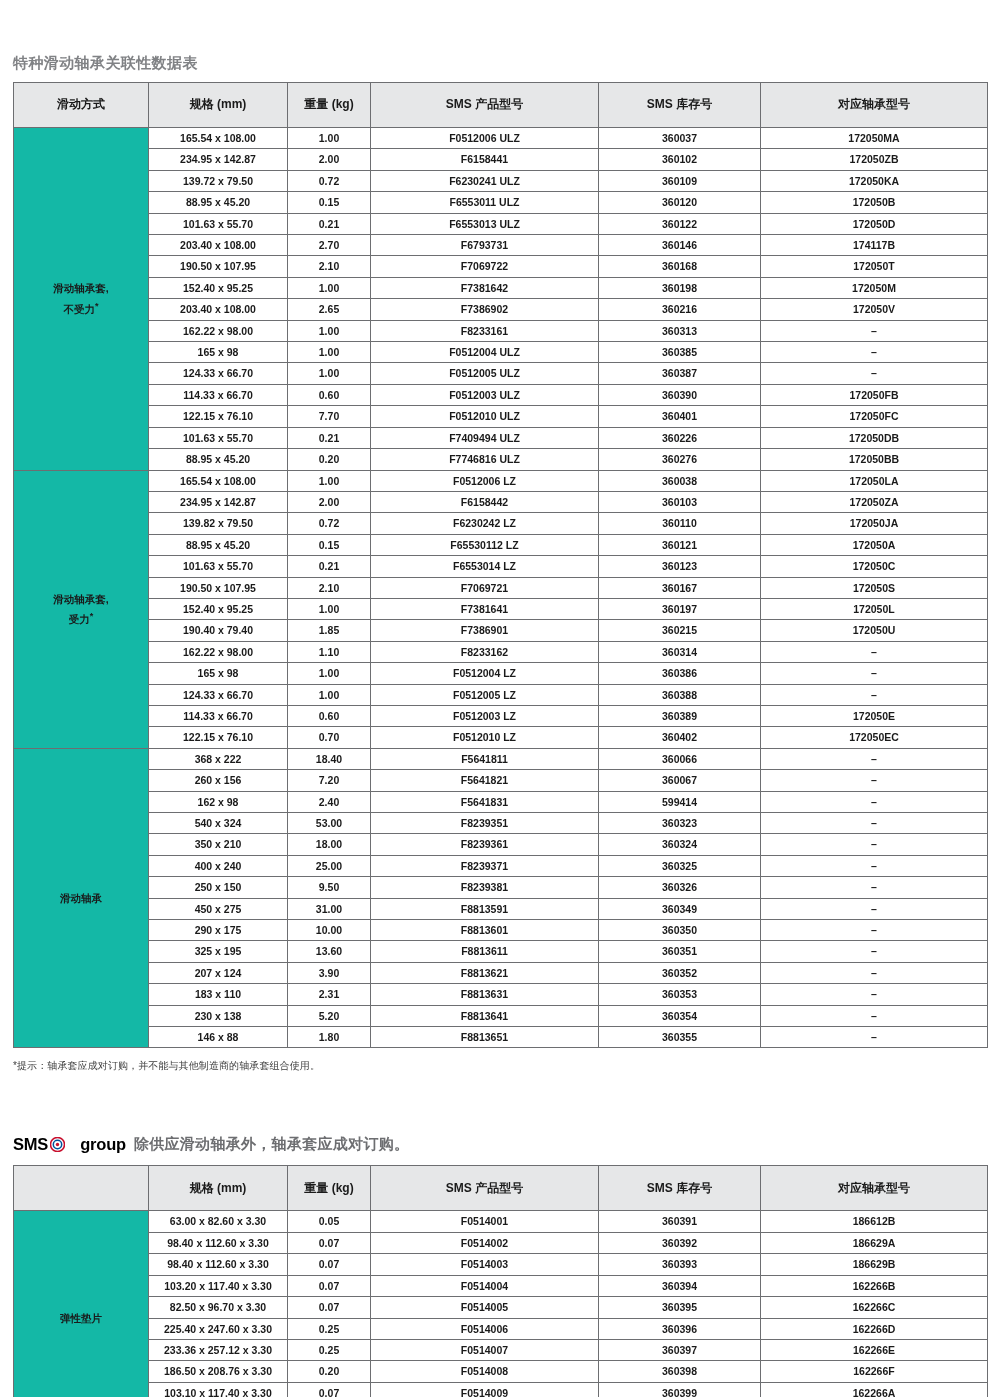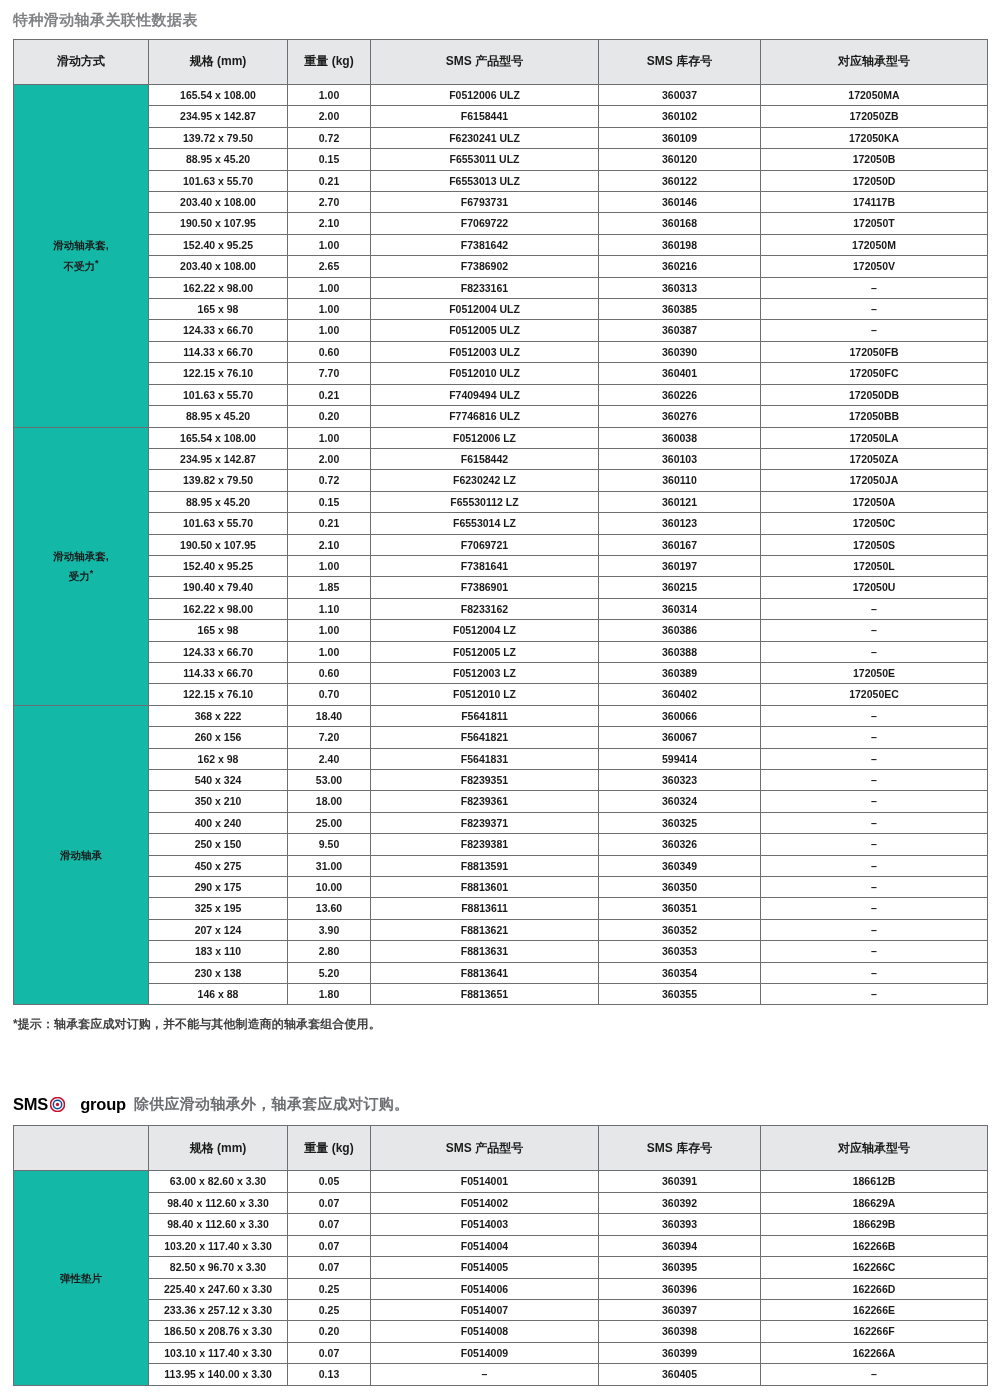--- a/index.html
+++ b/index.html
@@ -27,20 +27,21 @@
 
   
   .doc-title {
     font-size: 15px;
     font-weight: bold;
     color: #808285;
     letter-spacing: 0.4px;
     padding-top: 11px;
     padding-bottom: 10px;
     line-height: 1.2;
+    margin-top: 43px;
   }
 
   
   table.data-table {
     width: 974px;
     border-collapse: collapse;
     table-layout: fixed;
     border: 1px solid #6d6e71;
   }
   table.data-table th,
@@ -81,22 +82,22 @@
   
   .col-mode   { width: 135px; }
   .col-spec   { width: 139px; }
   .col-weight { width: 83px;  }
   .col-prod   { width: 228px; }
   .col-stock  { width: 162px; }
   .col-brg    { width: 227px; }
 
   
   .footnote {
-    font-size: 12px;
-    font-weight: bold;
+    font-size: 10px;
+    font-weight: normal;
     color: #404040;
     padding-top: 11px;
     letter-spacing: 0.1px;
   }
 
   
   .sms-heading {
     display: flex;
     align-items: center;
     padding-top: 62px;
@@ -431,21 +432,21 @@
         </tr>
         <tr>
           <td>207 x 124</td>
           <td>3.90</td>
           <td>F8813621</td>
           <td>360352</td>
           <td>–</td>
         </tr>
         <tr>
           <td>183 x 110</td>
-          <td>2.80</td>
+          <td>2.31</td>
           <td>F8813631</td>
           <td>360353</td>
           <td>–</td>
         </tr>
         <tr>
           <td>230 x 138</td>
           <td>5.20</td>
           <td>F8813641</td>
           <td>360354</td>
           <td>–</td>

